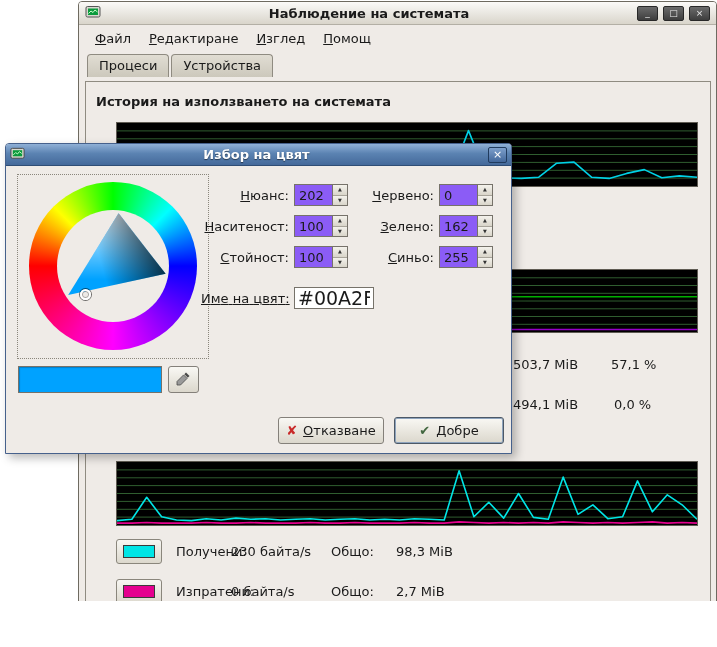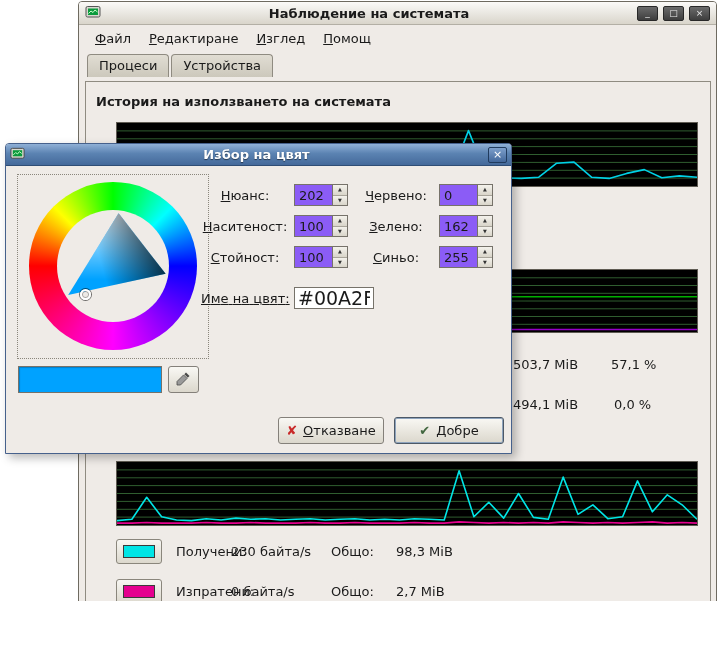--- a/index.html
+++ b/index.html
@@ -96,21 +96,21 @@
     border: 2px solid #fff; box-shadow: 0 0 0 1px rgba(0,0,0,0.55), inset 0 0 0 1px rgba(0,0,0,0.3);
     z-index: 3;
   }
   .preview { position: absolute; left: 12px; top: 222px; width: 144px; height: 27px; border: 1px solid #76726a; box-shadow: inset 1px 1px 1px rgba(0,0,0,0.2); }
   .gbtn {
     background: linear-gradient(#f9f8f4, #dbd7cc); border: 1px solid #84807a; border-radius: 3px;
     display: flex; align-items: center; justify-content: center; cursor: default;
   }
   .dropper { position: absolute; left: 162px; top: 222px; width: 31px; height: 27px; }
 
-  .flabel { position: absolute; width: 88px; text-align: center; white-space: nowrap; }
+  .flabel { position: absolute; width: 88px; text-align: right; white-space: nowrap; }
   .spin { position: absolute; width: 54px; height: 22px; background: #8b5cf6; border: 1px solid #76726a; display: flex; }
   .spin-val { flex: 1; padding: 3px 0 0 4px; font-size: 13px; }
   .spin-btns { width: 15px; border-left: 1px solid #76726a; display: flex; flex-direction: column; }
   .spin-b { flex: 1; background: linear-gradient(#f4f2ec, #d9d5ca); font-size: 5px; line-height: 9px; text-align: center; color: #333; cursor: default; }
   .spin-b + .spin-b { border-top: 1px solid #a8a49a; }
 
   .nameinput {
     position: absolute; left: 288px; top: 143px; width: 80px; height: 22px;
     border: 1px solid #76726a; background: #fff; padding: 0 3px;
     font-family: "DejaVu Sans", "Liberation Sans", sans-serif; font-size: 19px; color: #1a1a1a;

